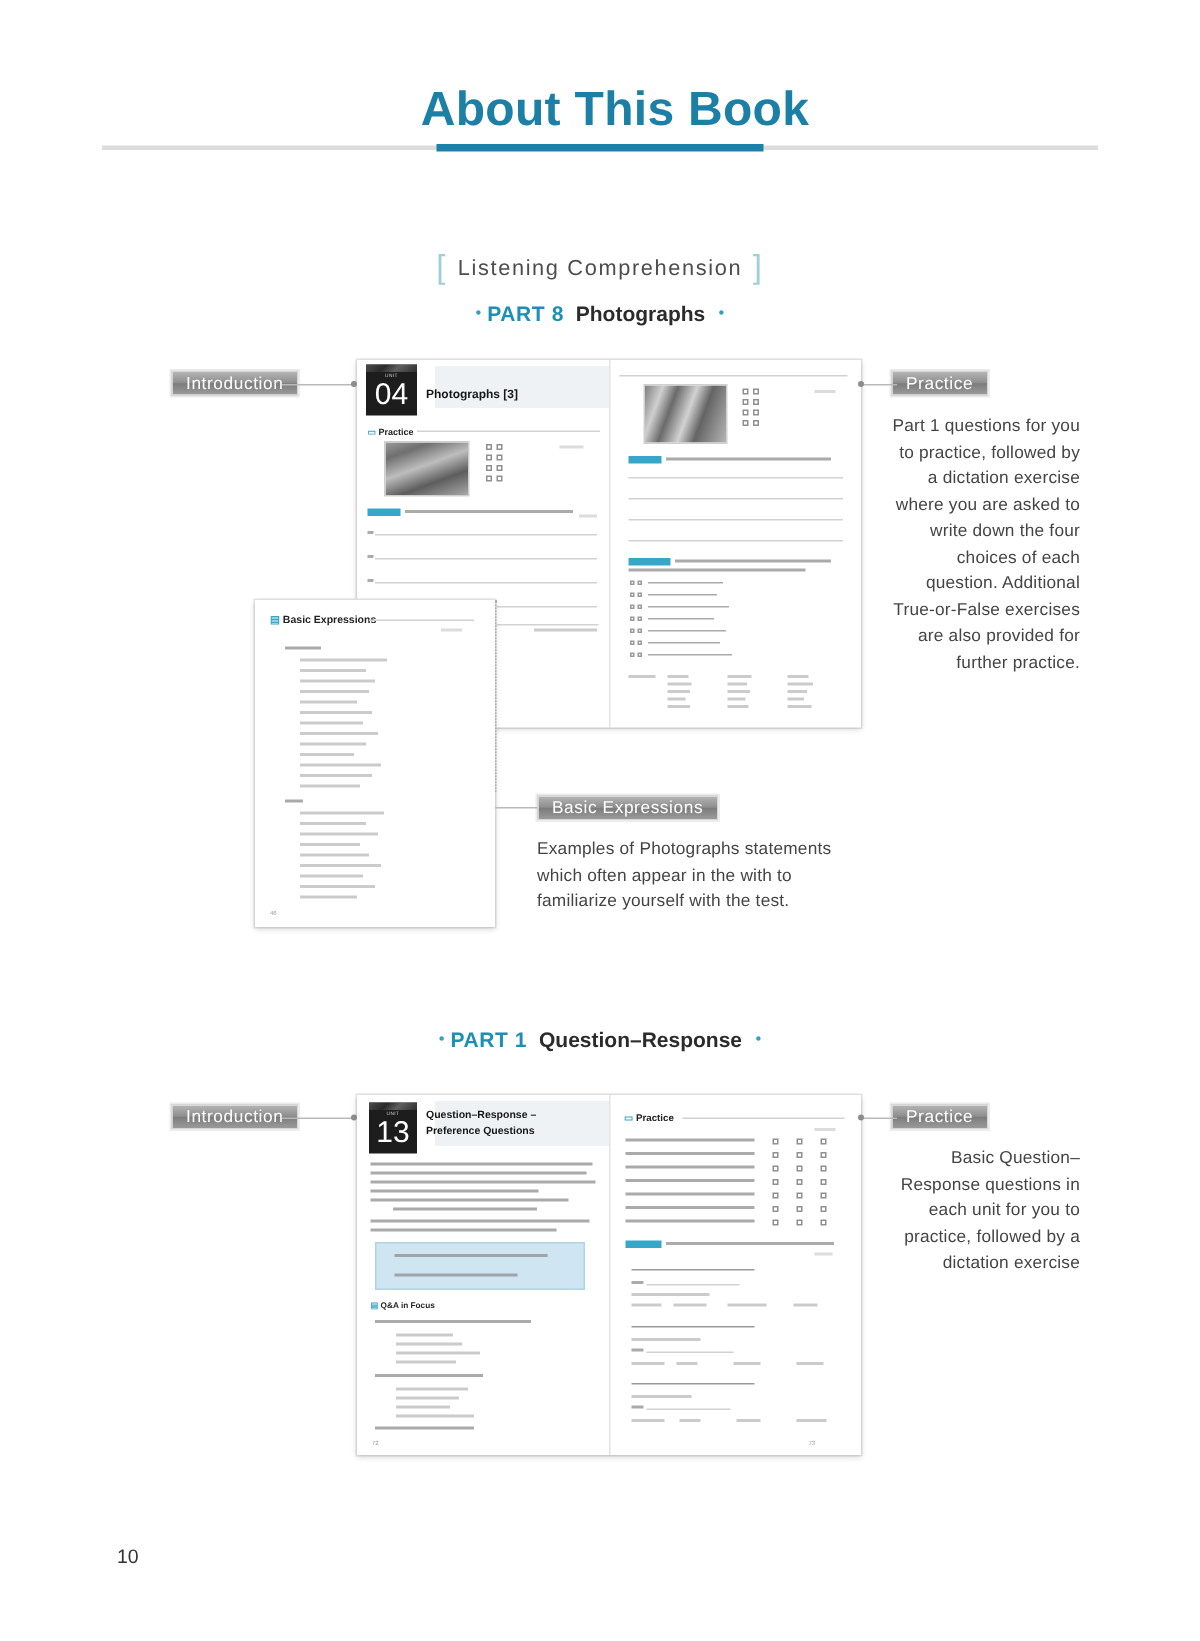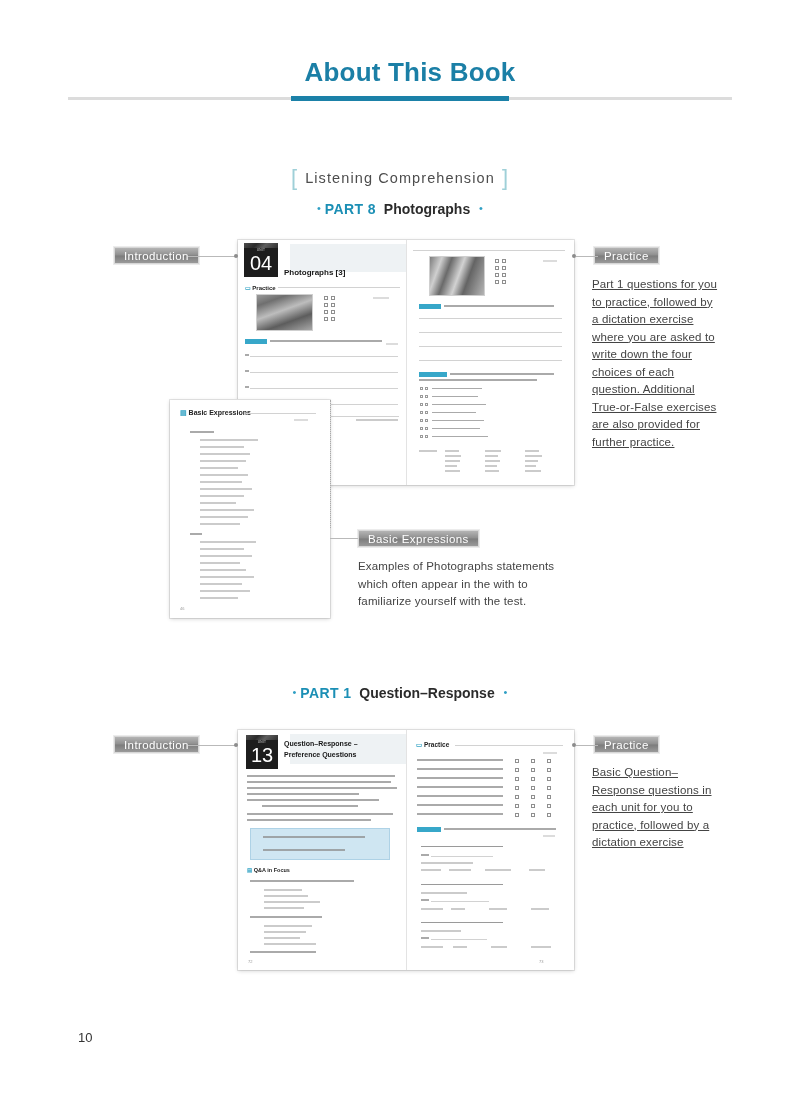--- a/index.html
+++ b/index.html
@@ -7,21 +7,21 @@
     width: 800px; height: 1094px;
     background: #ffffff;
     font-family: "Liberation Sans", sans-serif;
     overflow: hidden;
   }
   .page { position: relative; width: 800px; height: 1094px; background: #fff; }
 
   
   .header-wrap { position: absolute; left: 0; top: 55px; width: 800px; text-align: center; }
   .header-title {
-    font-size: 26px; font-weight: bold; color: #1b7fa6;
+    font-size: 32px; font-weight: bold; color: #1b7fa6;
     letter-spacing: .2px; line-height: 34px; padding-left: 20px;
   }
   .header-rule {
     position: absolute; left: 68px; top: 97px; width: 664px; height: 3px;
     background: #dcdcdc;
   }
   .header-rule-accent {
     position: absolute; left: 291px; top: 96px; width: 218px; height: 5px;
     background: #1b81a8;
   }
@@ -53,21 +53,21 @@
     background: #8c8c8c;
   }
   .conn-dotted-v {
     position: absolute; width: 0; border-left: 1px dotted #aaaaaa;
   }
 
   .blurb {
     position: absolute; color: #444; font-size: 11.5px; line-height: 17.5px;
     letter-spacing: .15px;
   }
-  .blurb.right { text-align: left; text-decoration: underline; }
+  .blurb.right { text-align: right; }
   .blurb.leftcol { text-align: right; }
   .blurb.centercol { text-align: left; }
 
   
   .spread {
     position: absolute; background: #ffffff;
     box-shadow: 0 1px 4px rgba(0,0,0,.18), 0 0 0 1px #e7e7e7;
   }
   .spread .gutter { position: absolute; top: 0; bottom: 0; width: 1px; background: #e3e3e3; }
   .mockpage { position: absolute; top: 0; bottom: 0; overflow: hidden; }
@@ -143,21 +143,21 @@
   <div class="spread" style="left:238px; top:240px; width:336px; height:245px;">
     <div class="gutter" style="left:168px;"></div>
 
     <div class="mockpage" style="left:0; width:168px;">
       <div class="titlebg" style="left:52px; top:4px; width:116px; height:28px;"></div>
       <div class="unitbadge" style="left:6px; top:3px; width:34px; height:34px;">
         <div class="photo"></div>
         <div class="kicker">UNIT</div>
         <div class="num">04</div>
       </div>
-      <div class="unittitle" style="left:46px; top:28px; font-size:8px;">Photographs [3]</div>
+      <div class="unittitle" style="left:46px; top:18px; font-size:8px;">Photographs [3]</div>
 
       <div class="sechead" style="left:7px; top:44px;">
         <span class="sq">▭</span>
         <span>Practice</span>
       </div>
       <div class="hairline" style="left:40px; top:47px; width:122px;"></div>
 
       <div class="photoimg" style="left:18px; top:54px; width:57px; height:37px;"></div>
       <div class="optrow" style="left:86px; top:56px;">
         <div class="optbox"></div>

